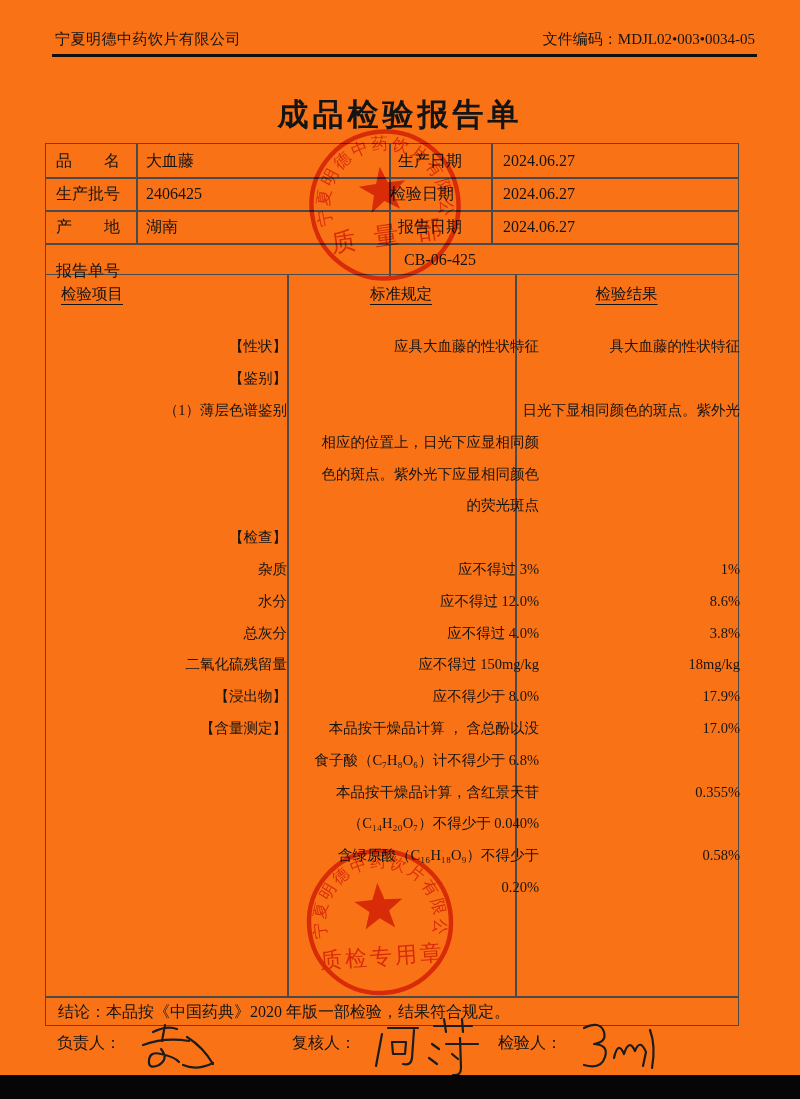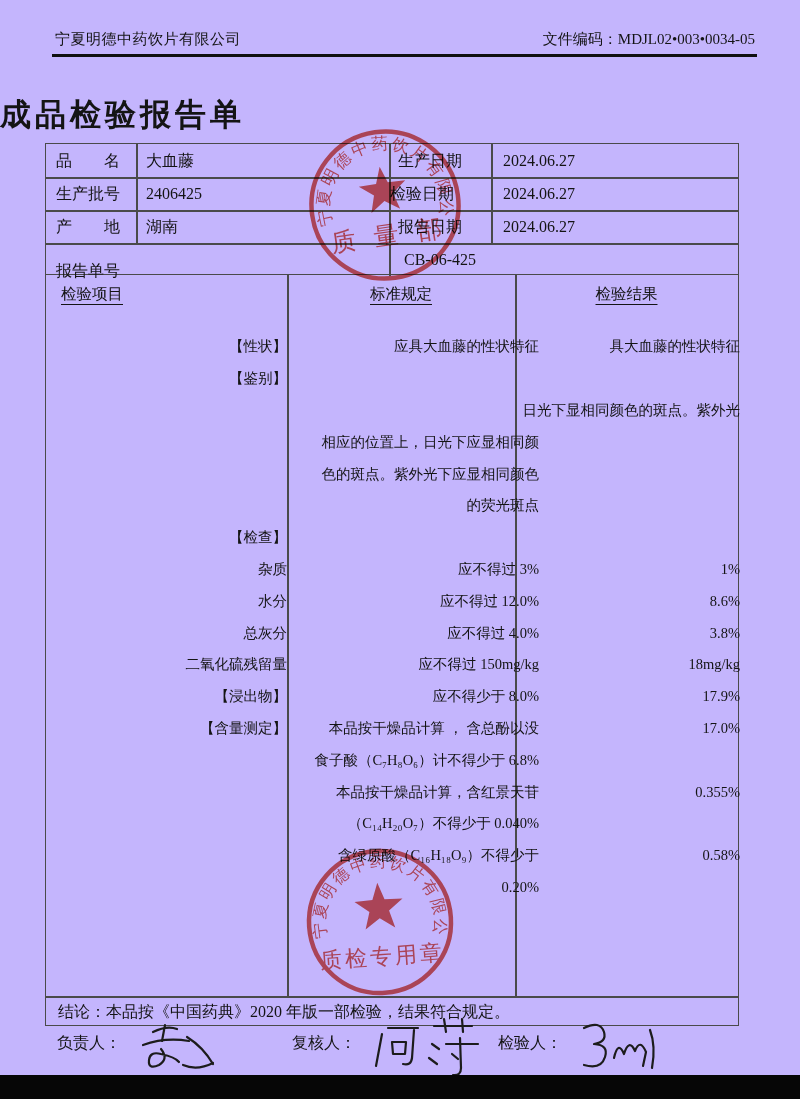--- a/index.html
+++ b/index.html
@@ -1,24 +1,24 @@
 <!DOCTYPE html>
 <html><head>
 <meta charset="utf-8">
 <style>
   html,body{margin:0;padding:0;background:#fff;}
-  .page{position:relative;width:800px;height:1099px;background:#c4b5fd;overflow:hidden;
+  .page{position:relative;width:800px;height:1099px;background:#f97316;overflow:hidden;
         font-family:"Liberation Serif","DejaVu Serif",serif;color:#141414;}
   .abs{position:absolute;}
   .hline{position:absolute;background:#4a4a4a;height:1.5px;}
   .vline{position:absolute;background:#4a4a4a;width:1.5px;}
   .doc-company{left:55px;top:30px;font-size:15px;letter-spacing:.5px;}
   .doc-filecode{right:45px;top:30px;font-size:15px;}
   .doc-rule{left:52px;top:54px;width:705px;height:3px;background:#101010;}
-  .doc-title{left:0;top:94px;width:800px;font-size:31px;font-weight:bold;
+  .doc-title{left:0;top:94px;width:800px;text-align:center;font-size:31px;font-weight:bold;
              letter-spacing:4px;}
   
   .info{left:45px;top:143px;width:694px;height:132px;border:1.5px solid #4a4a4a;box-sizing:border-box;}
   .cell{position:absolute;font-size:16px;line-height:33px;height:33px;white-space:nowrap;}
   
   .main{left:45px;top:275px;width:694px;height:722px;border-left:1.5px solid #4a4a4a;
         border-right:1.5px solid #4a4a4a;border-bottom:1.5px solid #4a4a4a;box-sizing:border-box;}
   .colhead{position:absolute;top:9px;font-size:15.5px;text-decoration:underline;
            text-underline-offset:5px;white-space:nowrap;}
   .rows{position:absolute;left:0;top:56px;width:694px;}
@@ -87,20 +87,21 @@
           <div class="icell c1">【性状】</div>
           <div class="icell c2">应具大血藤的性状特征</div>
           <div class="icell c3">具大血藤的性状特征</div>
         </div>
         <div class="irow">
           <div class="icell c1">【鉴别】</div>
           <div class="icell c2"></div>
           <div class="icell c3"></div>
         </div>
         <div class="irow">
+          <div class="icell c1">（1）薄层色谱鉴别</div>
           <div class="icell c3">日光下显相同颜色的斑点。紫外光</div>
         </div>
         <div class="irow">
           <div class="icell c1"></div>
           <div class="icell c2">相应的位置上，日光下应显相同颜</div>
         </div>
         <div class="irow">
           <div class="icell c1"></div>
           <div class="icell c2">色的斑点。紫外光下应显相同颜色</div>
           <div class="icell c3"></div>

